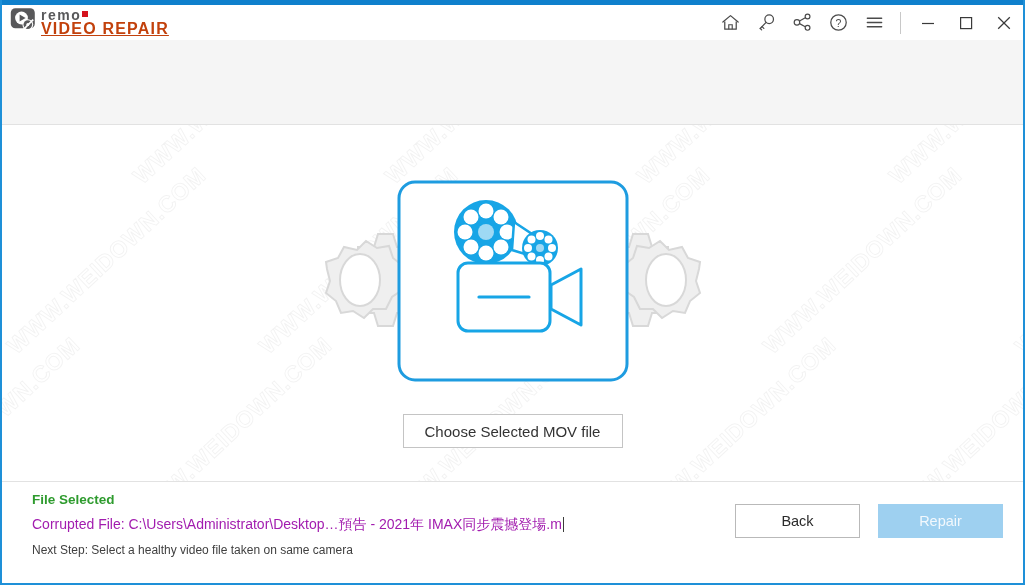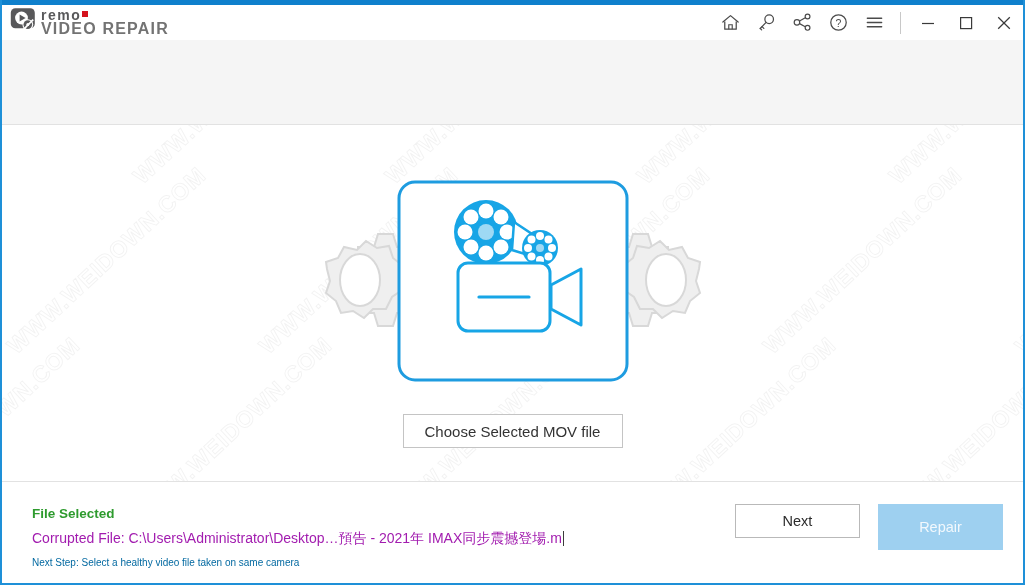--- a/index.html
+++ b/index.html
@@ -86,21 +86,22 @@
     width: 6px; height: 6px;
     background: #d4121d;
     margin-left: 1px;
     margin-top: 2px;
   }
   .word-vr {
     font-family: "Liberation Sans", sans-serif;
     font-size: 16px;
     font-weight: bold;
     letter-spacing: 1.2px;
-    color: #737373;
+    color: #c2410c;
+    text-decoration: underline;
   }
 
   #winbtns {
     position: absolute;
     right: 0; top: 0;
     height: 35px;
     display: flex;
     align-items: center;
   }
   .tb-icon {
@@ -196,21 +197,21 @@
     position: absolute;
     left: 0; right: 0; bottom: 0;
     height: 102px;
     background: #ffffff;
     border-top: 1px solid #e2e2e2;
     z-index: 10;
   }
   #status-block {
     position: absolute;
     left: 30px;
-    top: 24px;
+    top: 10px;
   }
   #file-selected {
     font-size: 13.5px;
     font-weight: bold;
     color: #2e9b2e;
     margin-bottom: 9px;
   }
   #corrupted-file {
     font-size: 14px;
     color: #a21caf;
@@ -219,42 +220,42 @@
   }
   #corrupted-file .caret {
     display: inline-block;
     width: 1px;
     background: #3c3c3c;
     height: 15px;
     vertical-align: -3px;
     margin-left: 1px;
   }
   #next-step {
-    font-size: 10px;
-    color: #0369a1;
+    font-size: 12px;
+    color: #404040;
     white-space: nowrap;
   }
   #action-buttons {
     position: absolute;
     right: 20px;
     top: 22px;
     display: flex;
     gap: 18px;
   }
   #back-btn {
     width: 125px; height: 34px;
     background: #ffffff;
     border: 1px solid #b9b9b9;
     font-size: 14.5px;
     color: #2b2b2b;
     cursor: pointer;
     font-family: "Liberation Sans", sans-serif;
   }
   #repair-btn {
-    width: 125px; height: 46px;
+    width: 125px; height: 34px;
     background: #9ed0f0;
     border: none;
     font-size: 14.5px;
     color: #f2f8fd;
     cursor: default;
     font-family: "Liberation Sans", sans-serif;
   }
 </style>
 </head>
 <body>
@@ -453,18 +454,18 @@
 
   <div id="bottombar">
 
     <div id="status-block">
       <div id="file-selected">File Selected</div>
       <div id="corrupted-file"><span>Corrupted File: C:\Users\Administrator\Desktop…預告 - 2021年 IMAX同步震撼登場.m</span><span class="caret"></span></div>
       <div id="next-step">Next Step: Select a healthy video file taken on same camera</div>
     </div>
 
     <div id="action-buttons">
-      <button id="back-btn">Next</button>
+      <button id="back-btn">Back</button>
       <button id="repair-btn">Repair</button>
     </div>
   </div>
 
 </div>
 
 </body></html>

